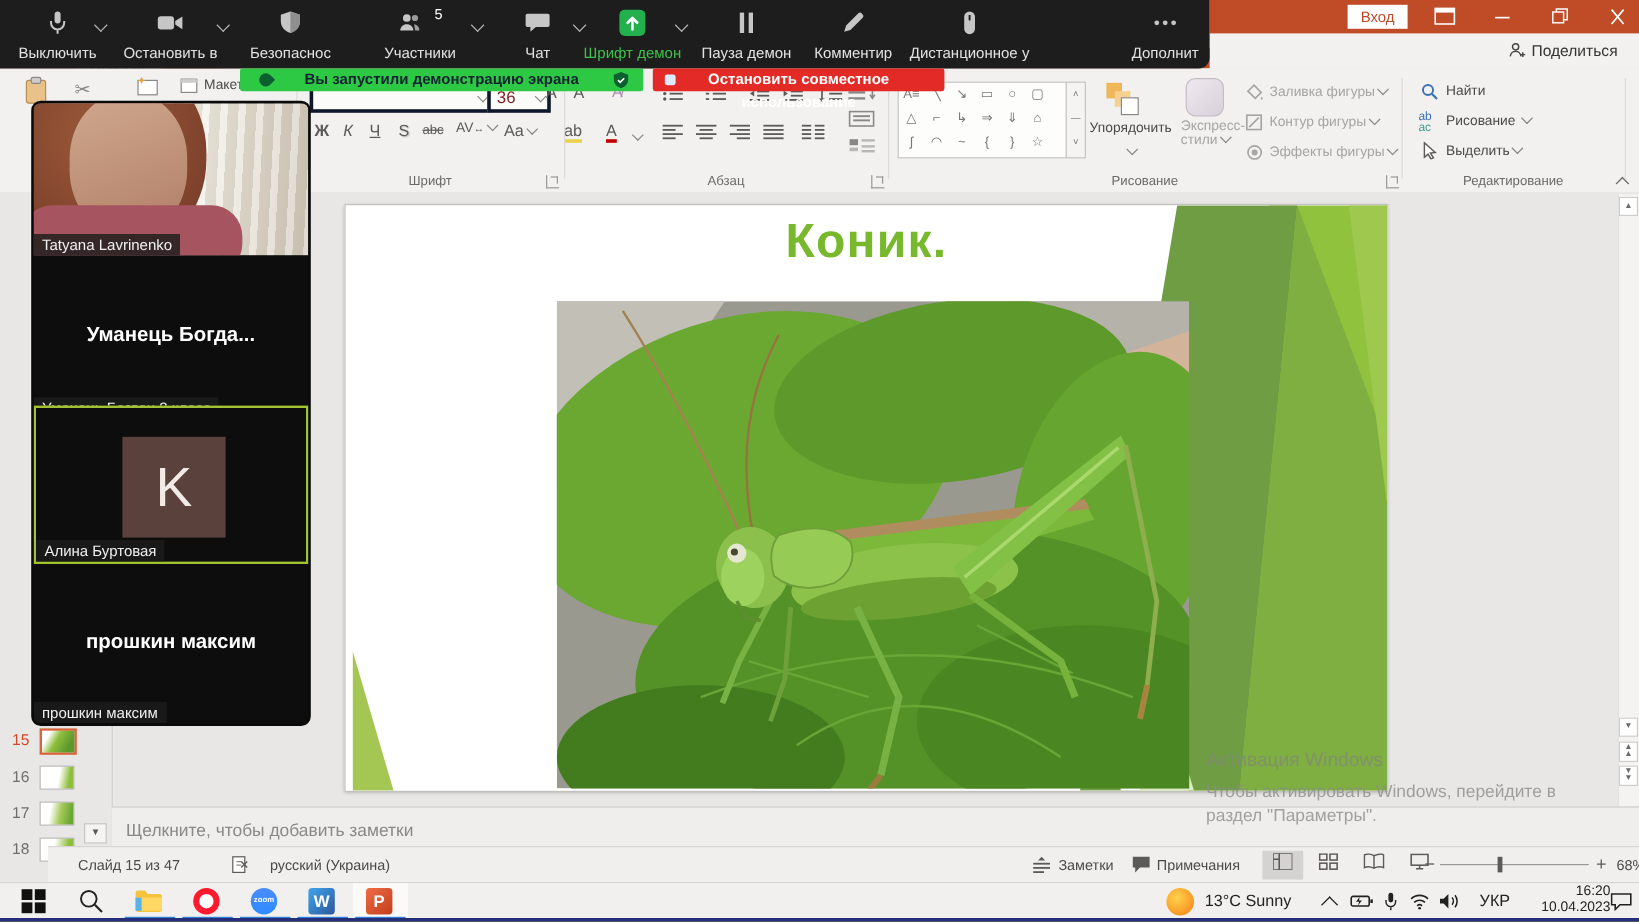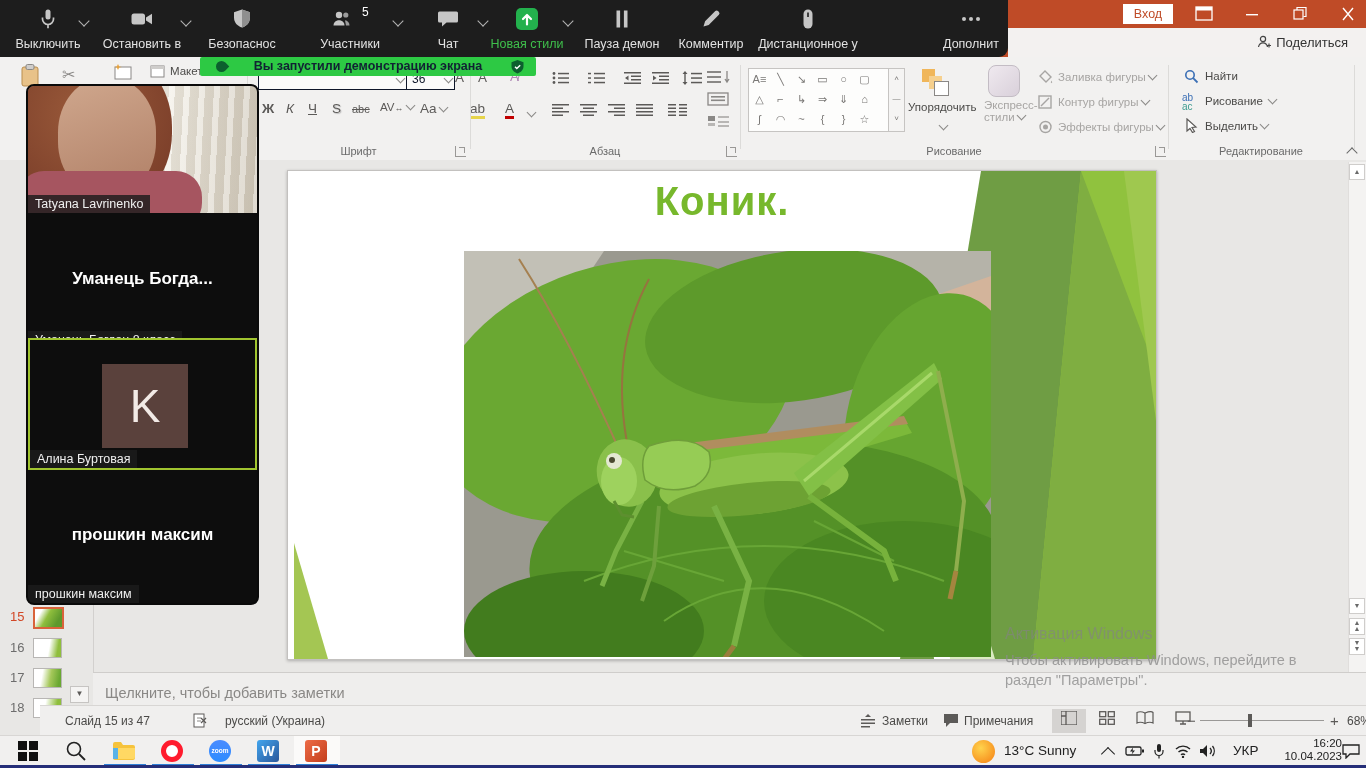--- a/index.html
+++ b/index.html
@@ -22,22 +22,22 @@
 
   
   .ribbon{position:absolute;left:0;top:57px;width:1366px;height:103px;background:#f2f1f0;
     border-bottom:1px solid #d8d6d4;}
   .rsep{position:absolute;top:8px;width:1px;height:84px;background:#dcdbd9;}
   .grp-lbl{position:absolute;bottom:3px;font-size:11px;color:#6a6a6a;text-align:center;}
   .launcher{position:absolute;bottom:3px;width:10px;height:10px;border-left:1px solid #9a9896;
     border-bottom:1px solid #9a9896;}
   .launcher:after{content:"";position:absolute;right:1px;top:1px;width:5px;height:5px;
     border-right:1.4px solid #9a9896;border-top:1.4px solid #9a9896;}
-  .combo{position:absolute;height:20px;background:#fbfbfa;border:1px solid #0f172a;
-    font-size:12px;color:#0f172a;line-height:20px;padding-left:5px;}
+  .combo{position:absolute;height:20px;background:#fbfbfa;border:3px solid #0f172a;
+    font-size:14px;color:#7f1d1d;line-height:20px;padding-left:5px;}
   .combo .cv{position:absolute;right:2px;top:6px;}
   .chev-g{display:inline-block;width:6px;height:6px;border-right:1.3px solid #8a8886;
     border-bottom:1.3px solid #8a8886;transform:rotate(45deg);vertical-align:2px;}
   .fbtn{position:absolute;font-size:13.5px;color:#5c5a58;}
   .ribtn-lbl{font-size:11.5px;color:#4b4a48;}
   .ribtn-dis{font-size:11.5px;color:#a7a5a3;}
   .shape-gal{position:absolute;left:748px;top:11px;width:140px;height:62px;background:#fdfdfc;
     border:1px solid #c6c4c2;}
   .shape-gal span{display:inline-block;width:21px;height:20px;text-align:center;
     font-size:11px;color:#7a7876;line-height:20px;}
@@ -612,21 +612,21 @@
         </svg>
       <span class="zchev" style="right:-6px"></span>
       <div class="zlbl">Чат</div>
     </div>
     <div class="zbtn" style="left:486px;width:82px">
       <svg class="zico" width="22" height="22" viewBox="0 0 22 22">
           <rect width="22" height="22" rx="5" fill="#23b14d"></rect>
           <path d="M11 16.5v-9M7 11l4-4 4 4" stroke="#fff" stroke-width="2.2" fill="none" stroke-linecap="round" stroke-linejoin="round"></path>
         </svg>
       <span class="zchev" style="right:-4px"></span>
-      <div class="zlbl zlbl-green">Новая стили</div>
+      <div class="zlbl zlbl-green">Шрифт демон</div>
     </div>
     <div class="zbtn" style="left:574px;width:96px">
       <svg class="zico" width="22" height="22" viewBox="0 0 22 22">
           <g fill="#c6c6c6">
             <rect x="5.5" y="2.5" width="3.6" height="17"></rect>
             <rect x="12.9" y="2.5" width="3.6" height="17"></rect>
           </g>
         </svg>
       <div class="zlbl">Пауза демон</div>
     </div>
@@ -655,20 +655,24 @@
     </div>
   </div>
 
   <div class="banner banner-green">
     <span style="position:absolute;left:16px;top:4px;width:11px;height:11px;background:#0c5f2e;border-radius:70% 0 70% 70%;transform:rotate(45deg)"></span>
     <span>Вы запустили демонстрацию экрана</span>
     <svg style="position:absolute;right:12px;top:3px" width="13" height="14" viewBox="0 0 13 14">
         <path d="M6.5 0l6 2.2v3.9c0 3.9-2.6 6.4-6 7.4-3.4-1-6-3.5-6-7.4V2.2z" fill="#0c5f2e"></path>
         <path d="M4 6.8l1.8 1.8 3.4-3.4" stroke="#fff" stroke-width="1.4" fill="none"></path>
       </svg>
+  </div>
+  <div class="banner banner-red">
+    <span style="position:absolute;left:10px;top:5px;width:9px;height:9px;background:#dcebff;border-radius:2px"></span>
+    <span>Остановить совместное использование</span>
   </div>
 
   <div class="vpanel">
     <div class="vtile" style="top:0;height:127px">
       <div class="cam">
         <div class="curtain"></div>
         <div class="hair"></div>
         <div class="face"></div>
         <div class="shirt"></div>
       </div>

